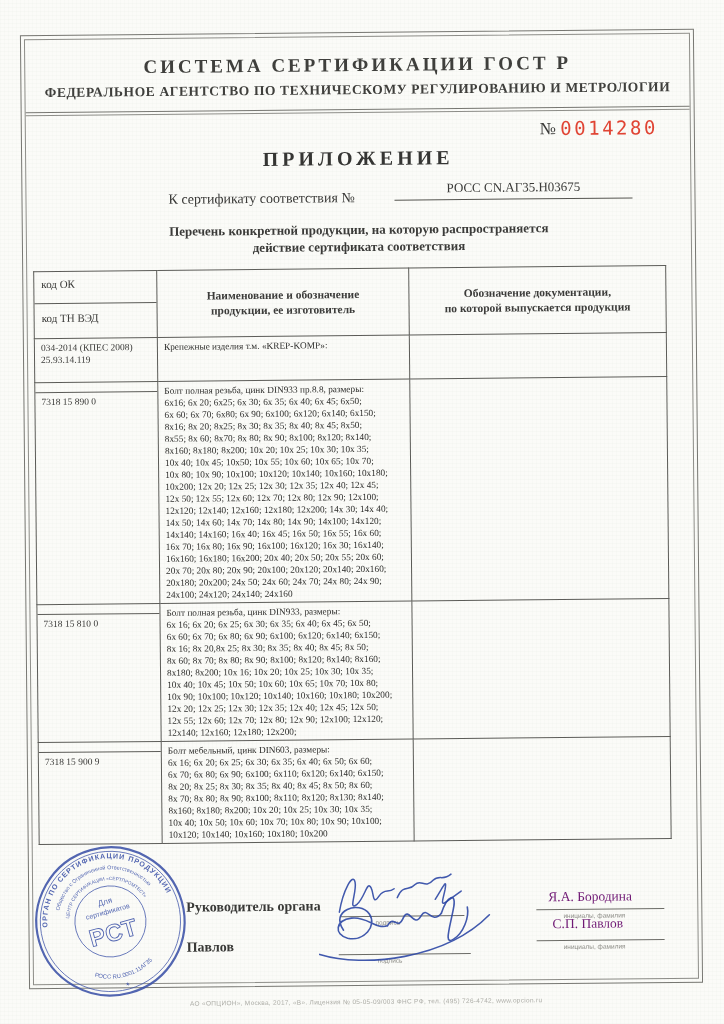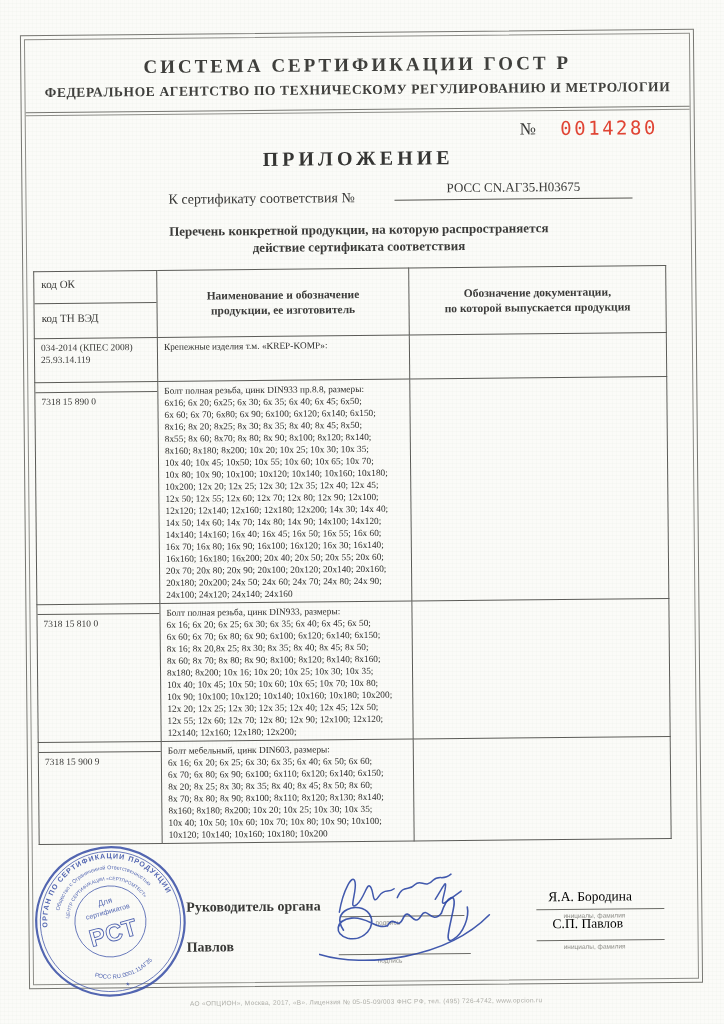--- a/index.html
+++ b/index.html
@@ -21,21 +21,21 @@
   .frame-inner{position:absolute;inset:3px;border:1px solid #8d8d88;}
 
   .head-box{position:absolute;left:0;top:0;width:100%;height:72px;border-bottom:1px solid #777772;text-align:center;}
   .head-box:after{content:"";position:absolute;left:0;right:0;bottom:-4px;border-bottom:1px solid #8d8d88;}
   .sys-title{margin-top:17px;font-size:19px;font-weight:bold;letter-spacing:3px;color:#3f3f3c;}
   .agency{margin-top:6px;font-size:13.5px;font-weight:bold;letter-spacing:0.6px;color:#3f3f3c;}
 
   .blank-number{position:absolute;right:32px;top:82px;font-size:17px;color:#3a3a38;white-space:nowrap;}
   .blank-number .digits{
     font-family:"DejaVu Sans Mono",monospace;font-size:19px;letter-spacing:2.5px;
-    color:#e04434;vertical-align:-1px;margin-left:20px;
+    color:#e04434;vertical-align:-1px;
   }
 
   .appendix-title{position:absolute;left:0;top:110px;width:100%;text-align:center;
     font-size:20px;font-weight:bold;letter-spacing:4px;color:#353533;}
 
   .cert-label{position:absolute;left:142px;top:153px;font-size:14px;color:#3a3a38;}
   .cert-value{position:absolute;left:368px;top:144px;width:238px;text-align:center;
     font-size:13px;color:#3a3a38;border-bottom:1px solid #555550;padding-bottom:3px;}
 
   .scope{position:absolute;left:0;top:184px;width:100%;text-align:center;
@@ -58,21 +58,21 @@
   .lbl-head{left:183px;top:898px;}
   .lbl-expert{left:183px;top:938px;}
   .sig-line{position:absolute;border-top:1px solid #6b6b66;}
   .line-s1{left:337px;top:916px;width:124px;}
   .line-s2{left:335px;top:954px;width:132px;}
   .line-n1{left:533px;top:911px;width:128px;}
   .line-n2{left:533px;top:942px;width:128px;}
   .tiny-cap{position:absolute;font-family:"Liberation Sans",sans-serif;font-size:6.5px;color:#8f8f89;white-space:nowrap;}
   .cap-s1{left:372px;top:919px;} .cap-s2{left:374px;top:957px;}
   .cap-n1{left:560px;top:914px;} .cap-n2{left:560px;top:945px;}
-  .sign-name{position:absolute;font-size:13.5px;color:#000000;white-space:nowrap;}
+  .sign-name{position:absolute;font-size:13.5px;color:#701a75;white-space:nowrap;}
   .name-1{left:545px;top:891px;} .name-2{left:549px;top:918px;}
 
   .sig-svg{position:absolute;pointer-events:none;}
   .sig1{left:328px;top:866px;} .sig2{left:310px;top:888px;}
   .stamp{position:absolute;left:28px;top:840px;width:158px;height:158px;transform:rotate(-15deg);opacity:0.88;}
 
   .footer-note{position:absolute;left:0;top:998px;width:100%;text-align:center;
     font-family:"Liberation Sans",sans-serif;font-size:6.5px;color:#aeaea8;letter-spacing:0.3px;}
 </style>
 </head>

